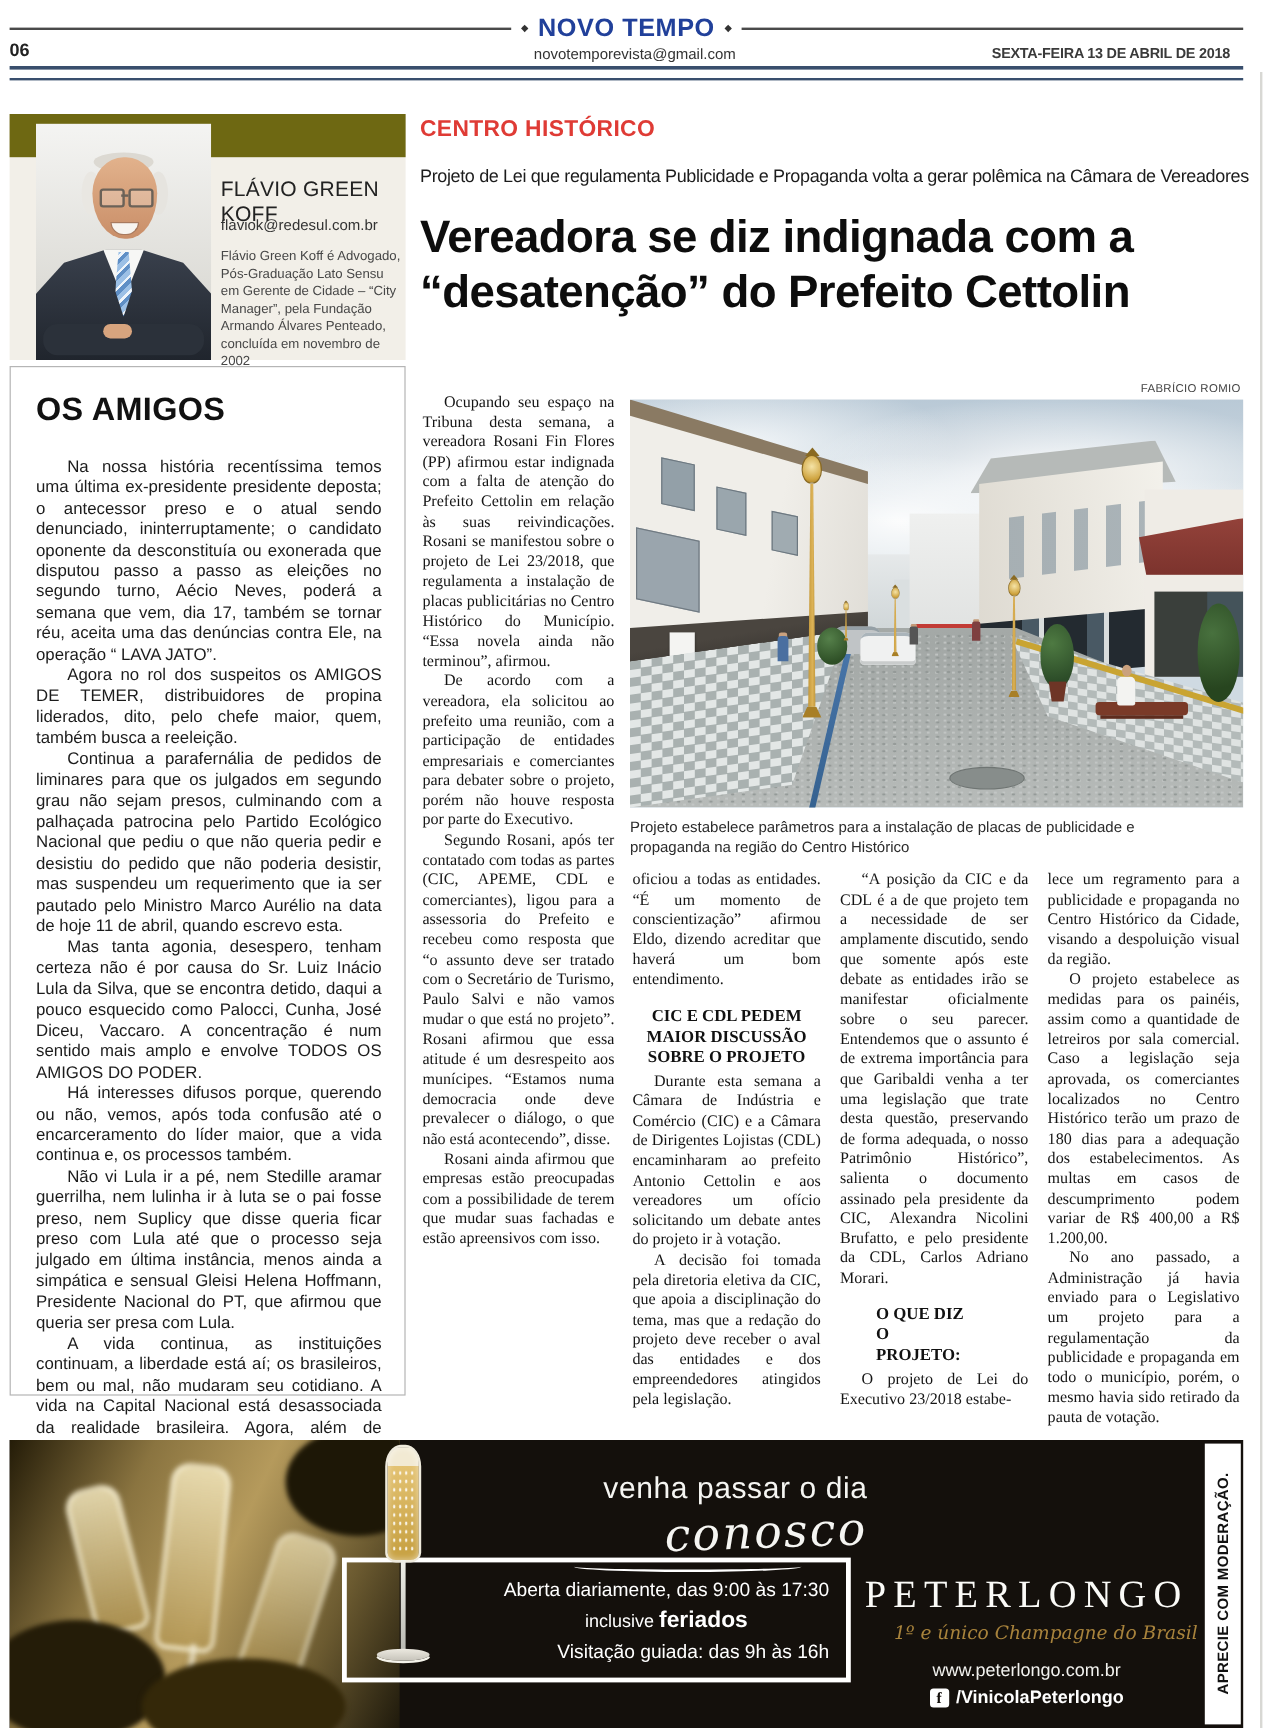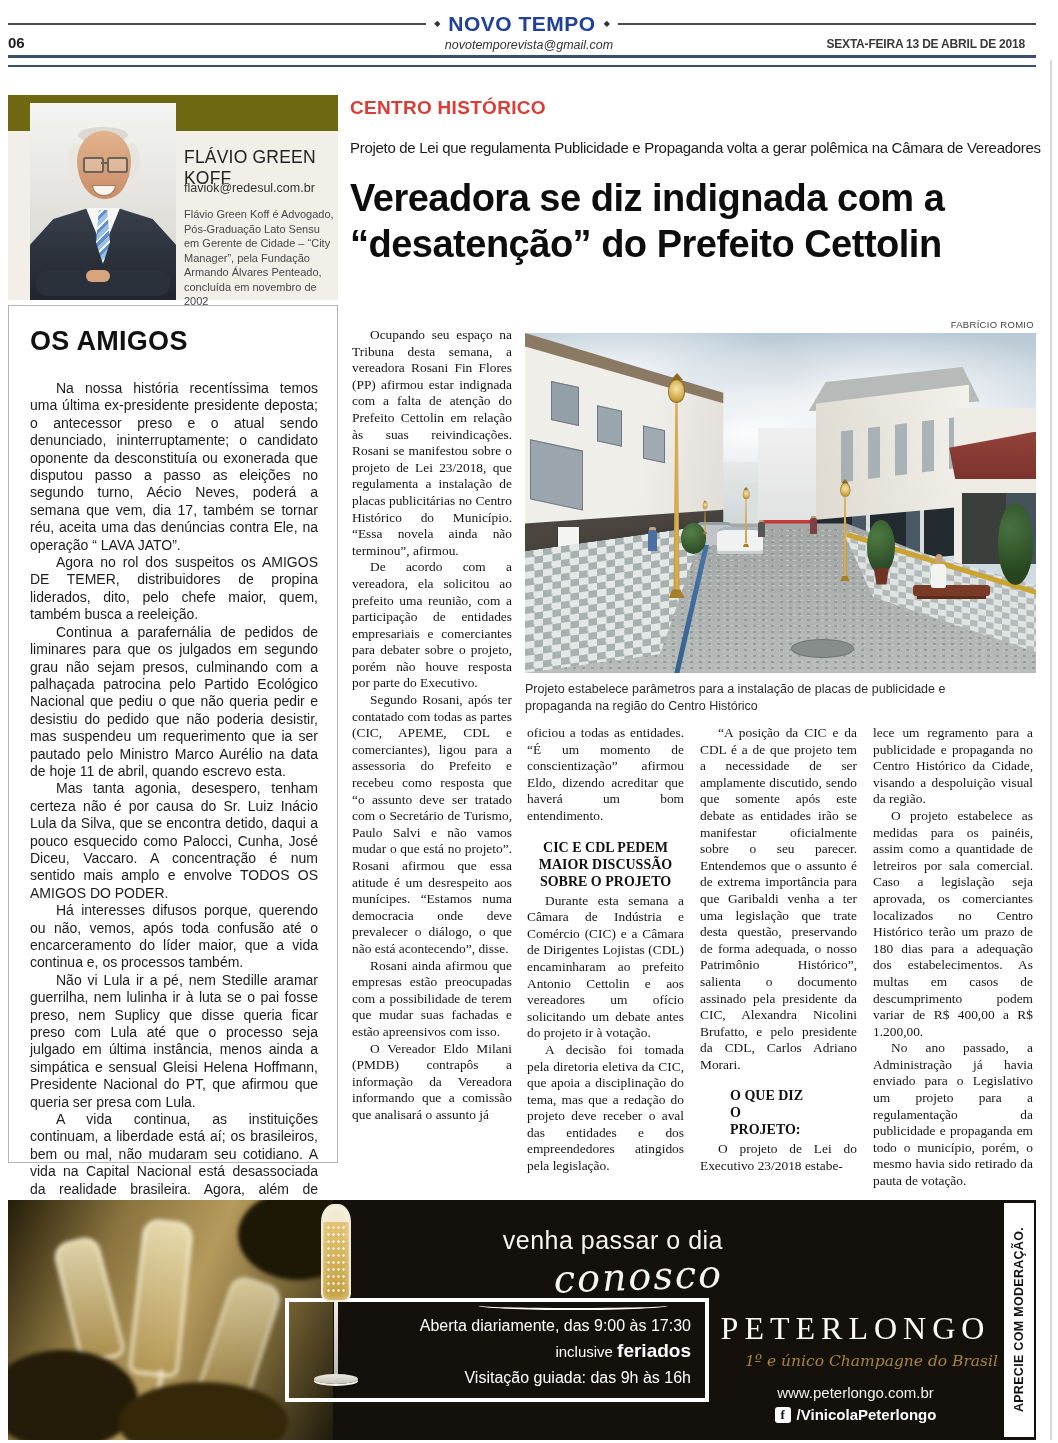--- a/index.html
+++ b/index.html
@@ -5,21 +5,21 @@
   html,body{margin:0;padding:0;background:#fff;}
   .page{position:relative;width:1058px;height:1443px;background:#fff;overflow:hidden;
         font-family:"Liberation Sans",sans-serif;color:#1a1a1a;}
 
   
   .mast-row{position:absolute;left:8px;top:12px;width:1028px;display:flex;align-items:center;gap:8px;}
   .mast-rule{flex:1;height:2px;background:#4a4a4a;}
   .mast-diamond{font-size:8px;color:#333;line-height:1;}
   .brand{color:#21409a;font-size:21px;font-weight:bold;letter-spacing:.5px;}
   .page-num{position:absolute;left:8px;top:34px;font-size:15px;font-weight:bold;color:#222;}
-  .mast-email{position:absolute;left:0;top:38px;width:1058px;text-align:center;font-style:italic;font-size:12.5px;color:#333;}
+  .mast-email{position:absolute;left:0;top:38px;width:1058px;text-align:center;font-size:12.5px;color:#333;}
   .mast-date{position:absolute;right:33px;top:37px;font-size:12px;font-weight:bold;color:#3a3a3a;letter-spacing:-.2px;margin-left:12px;}
   .double-rule{position:absolute;left:8px;top:55px;width:1028px;height:7px;border-top:3px solid #394f6d;border-bottom:2px solid #394f6d;}
   .page-edge{position:absolute;left:1050px;top:60px;width:2px;height:1380px;background:#d8d8d4;}
 
   
   .colbox{position:absolute;left:8px;top:95px;width:330px;height:205px;background:#f2efe8;}
   .colbox .bar{position:absolute;left:0;top:0;width:100%;height:36px;background:#6e6812;}
   .col-name{position:absolute;left:176px;top:52px;font-size:17.5px;font-weight:normal;color:#222;letter-spacing:.2px;}
   .col-email{position:absolute;left:176px;top:86px;font-size:12.5px;color:#333;}
   .col-bio{position:absolute;left:176px;top:112px;width:150px;font-size:11px;line-height:14.5px;color:#474747;}
@@ -167,21 +167,21 @@
   .fl-stem{left:30px;top:96px;width:4px;height:76px;background:linear-gradient(#efefe8,#b9b9b2);}
   .fl-foot{left:10px;top:170px;width:44px;height:10px;border-radius:50%;background:linear-gradient(#ece9e0,#c6c3ba);box-shadow:0 2px 0 #f4f2ea;}
 
   .invite{position:absolute;left:415px;top:26px;width:300px;text-align:right;color:#f5f5f2;z-index:4;}
   .invite-l1{font-size:25px;letter-spacing:.5px;}
   .invite-l2{font-family:"DejaVu Serif",serif;font-style:italic;font-size:38px;margin-top:2px;transform:rotate(-2deg);letter-spacing:2px;}
   .flourish{display:block;width:190px;height:7px;border-bottom:2px solid #fff;border-radius:50%;margin:0 auto;}
   .schedbox{position:absolute;left:277px;top:98px;width:424px;height:104px;border:4px solid #fff;box-sizing:border-box;z-index:3;}
   .sched{position:absolute;right:14px;top:12px;text-align:right;color:#fff;}
   .sched-l1{font-size:16px;line-height:24px;}
-  .sched-l2{font-size:15px;line-height:26px;}
+  .sched-l2{font-size:15px;line-height:26px;text-align:center;}
   .sched-l2 b{font-size:19px;}
   .sched-l3{font-size:16px;line-height:25px;}
   .brandblock{position:absolute;left:705px;top:110px;width:285px;text-align:center;z-index:3;}
   .ad-brand{font-family:"Liberation Serif",serif;font-size:32px;letter-spacing:6px;color:#fbfbf8;}
   .ad-tagline{font-family:"DejaVu Serif",serif;font-style:italic;font-size:15.5px;color:#a8833c;margin-top:5px;text-align:right;}
   .ad-site{font-size:15px;color:#f2f2ef;margin-top:14px;}
   .ad-fb{font-size:15px;font-weight:bold;color:#fff;margin-top:5px;display:flex;align-items:center;justify-content:center;gap:6px;}
   .fb-icon{display:inline-block;width:16px;height:16px;background:#fff;color:#14100c;border-radius:3px;
       font:bold 13px/16px "Liberation Serif",serif;text-align:center;}
   .warning{position:absolute;right:2px;top:3px;width:30px;height:234px;background:#fff;display:flex;align-items:center;justify-content:center;z-index:7;}
@@ -314,21 +314,20 @@
         </div>
     </div>
 
     <div class="caption">Projeto estabelece parâmetros para a instalação de placas de publicidade e propaganda na região do Centro Histórico</div>
 
     <div class="bcol c1">
       <p>Ocupando seu espaço na Tribuna desta semana, a vereadora Rosani Fin Flores (PP) afirmou estar indignada com a falta de atenção do Prefeito Cettolin em relação às suas reivindicações. Rosani se manifestou sobre o projeto de Lei 23/2018, que regulamenta a instalação de placas publicitárias no Centro Histórico do Município. “Essa novela ainda não terminou”, afirmou.</p>
       <p>De acordo com a vereadora, ela solicitou ao prefeito uma reunião, com a participação de entidades empresariais e comerciantes para debater sobre o projeto, porém não houve resposta por parte do Executivo.</p>
       <p>Segundo Rosani, após ter contatado com todas as partes (CIC, APEME, CDL e comerciantes), ligou para a assessoria do Prefeito e recebeu como resposta que “o assunto deve ser tratado com o Secretário de Turismo, Paulo Salvi e não vamos mudar o que está no projeto”. Rosani afirmou que essa atitude é um desrespeito aos munícipes. “Estamos numa democracia onde deve prevalecer o diálogo, o que não está acontecendo”, disse.</p>
       <p>Rosani ainda afirmou que empresas estão preocupadas com a possibilidade de terem que mudar suas fachadas e estão apreensivos com isso.</p>
-      <p>O Vereador Eldo Milani (PMDB) contrapôs a informação da Vereadora informando que a comissão que analisará o assunto já</p>
     </div>
     <div class="bcol c2">
       <p class="cont">oficiou a todas as entidades. “É um momento de conscientização” afirmou Eldo, dizendo acreditar que haverá um bom entendimento.</p>
       <div class="colsub">CIC E CDL PEDEM MAIOR DISCUSSÃO SOBRE O PROJETO</div>
       <p>Durante esta semana a Câmara de Indústria e Comércio (CIC) e a Câmara de Dirigentes Lojistas (CDL) encaminharam ao prefeito Antonio Cettolin e aos vereadores um ofício solicitando um debate antes do projeto ir à votação.</p>
       <p>A decisão foi tomada pela diretoria eletiva da CIC, que apoia a disciplinação do tema, mas que a redação do projeto deve receber o aval das entidades e dos empreendedores atingidos pela legislação.</p>
     </div>
     <div class="bcol c3">
       <p>“A posição da CIC e da CDL é a de que projeto tem a necessidade de ser amplamente discutido, sendo que somente após este debate as entidades irão se manifestar oficialmente sobre o seu parecer. Entendemos que o assunto é de extrema importância para que Garibaldi venha a ter uma legislação que trate desta questão, preservando de forma adequada, o nosso Patrimônio Histórico”, salienta o documento assinado pela presidente da CIC, Alexandra Nicolini Brufatto, e pelo presidente da CDL, Carlos Adriano Morari.</p>
       <div class="colsub narrow">O QUE DIZ O PROJETO:</div>

